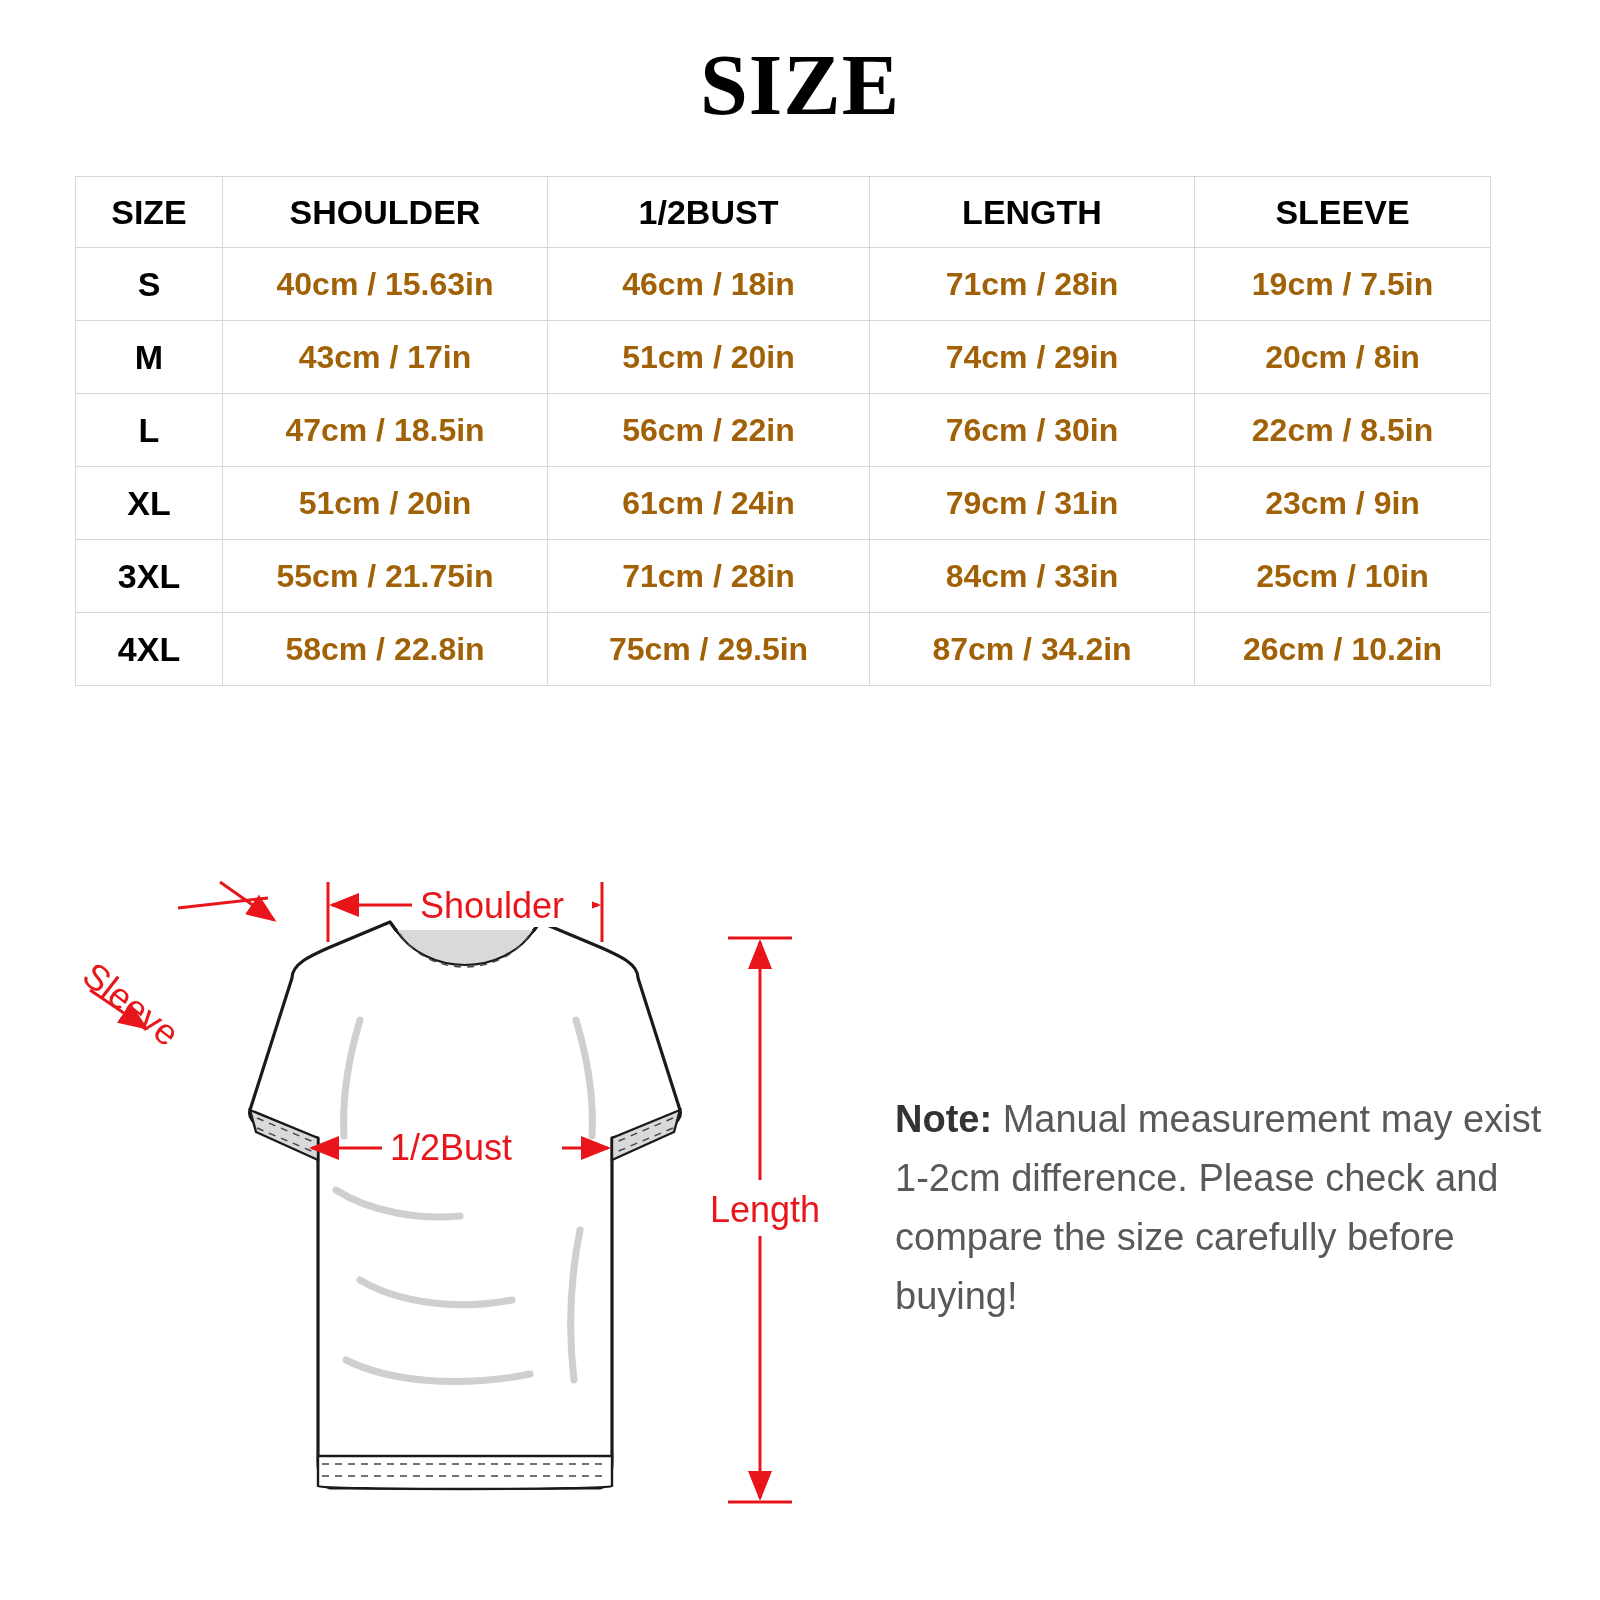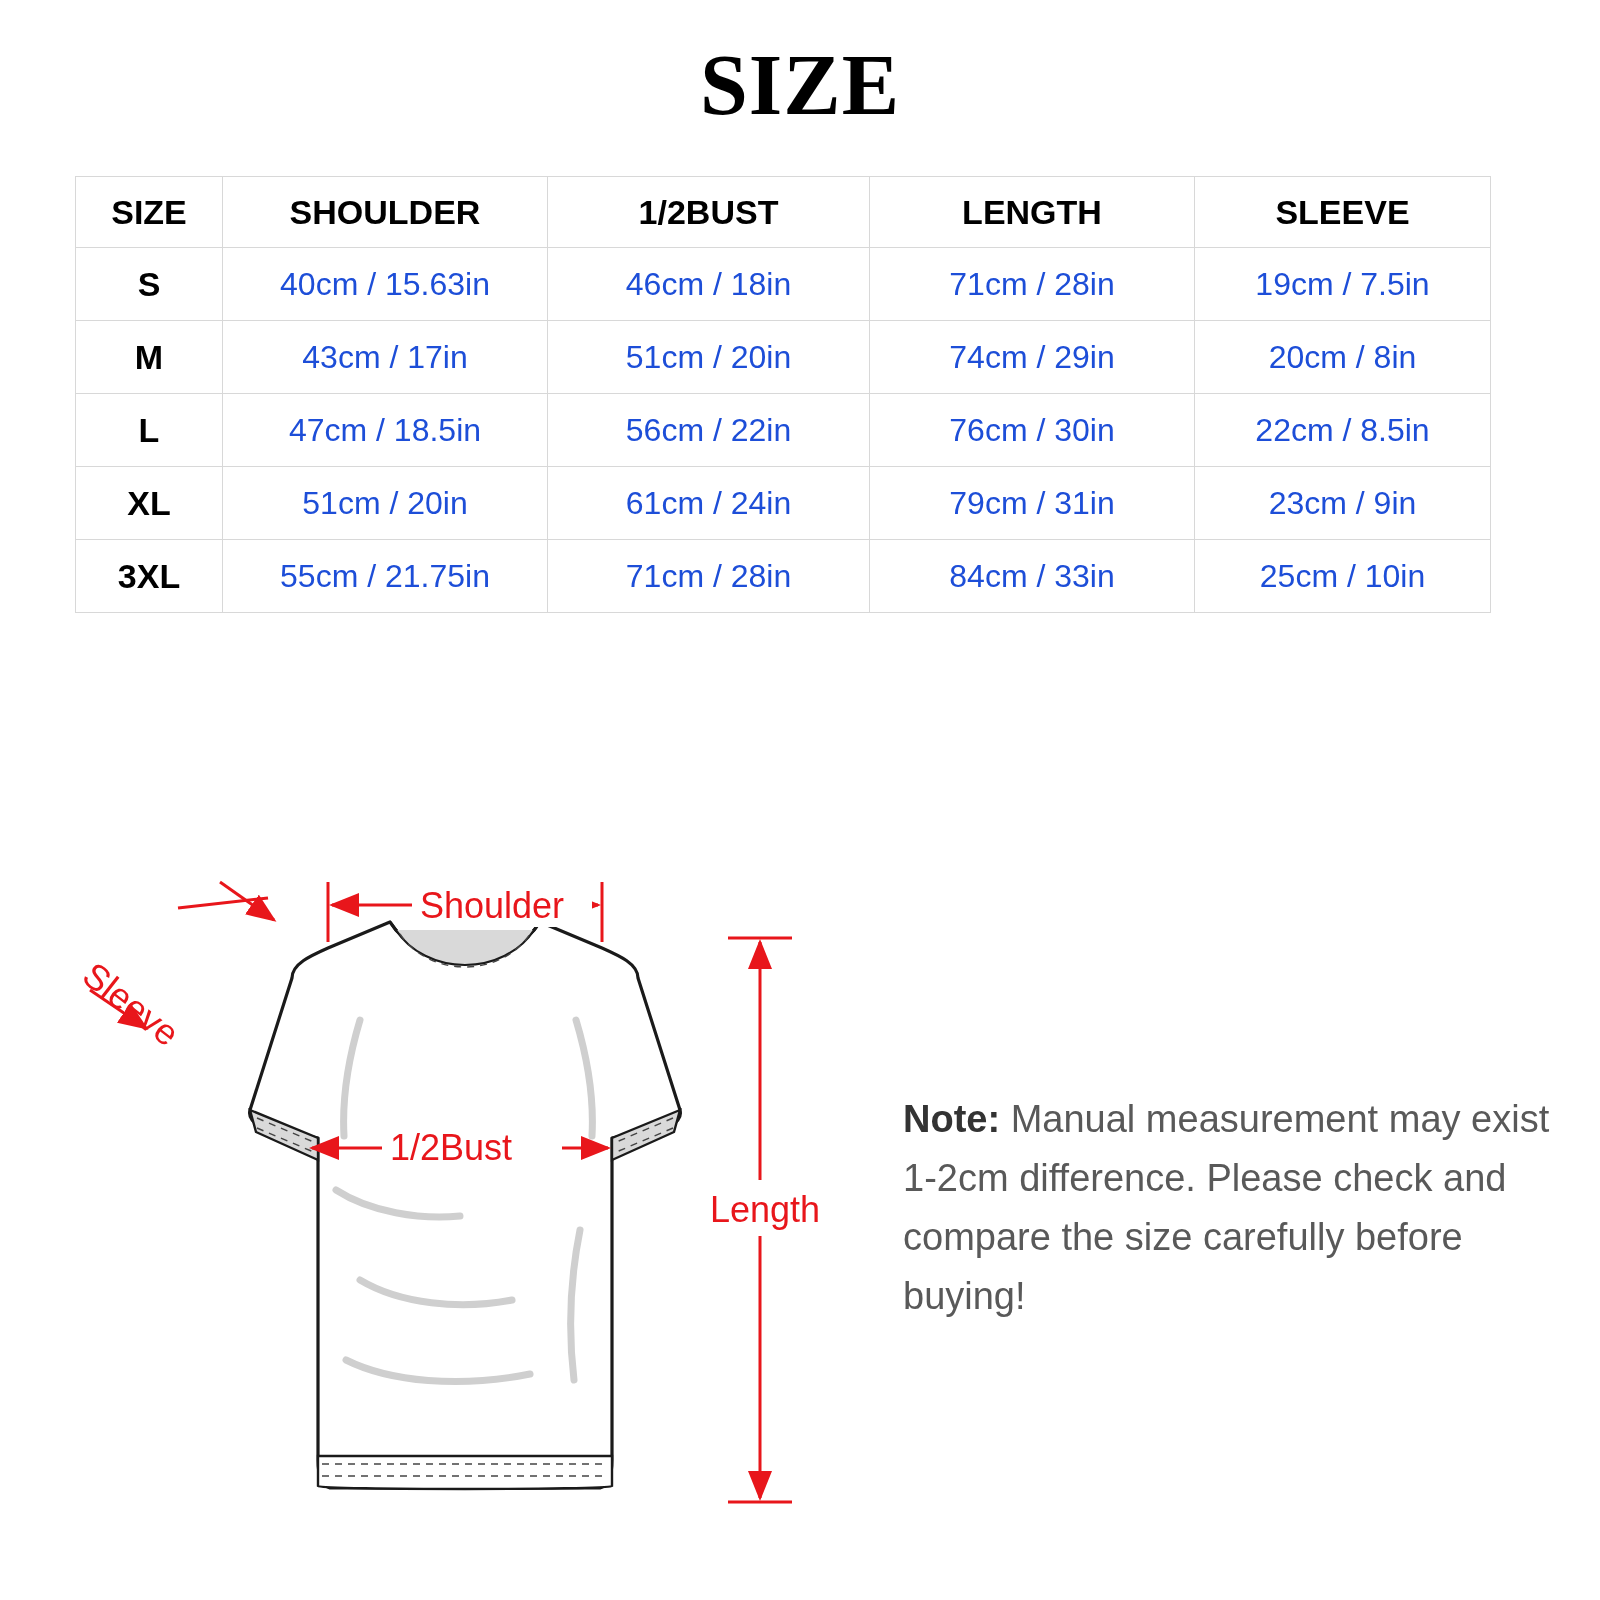--- a/index.html
+++ b/index.html
@@ -36,22 +36,22 @@
     width: 100%;
     table-layout: fixed;
   }
   table.size-table th,
   table.size-table td {
     border: 1px solid #d8d8d8;
     height: 70px;
     text-align: center;
     vertical-align: middle;
     font-size: 32px;
-    color: #1d4ed8;
-    font-weight: normal;
+    color: #a16207;
+    font-weight: bold;
   }
   table.size-table thead th {
     color: #000000;
     font-weight: bold;
     font-size: 34px;
     height: 68px;
   }
   table.size-table tbody td.size-cell {
     color: #000000;
     font-weight: bold;
@@ -71,21 +71,20 @@
     height: 700px;
   }
   .note {
     position: absolute;
     left: 895px;
     top: 1090px;
     width: 650px;
     font-size: 38px;
     line-height: 1.55;
     color: #595959;
-    margin-left: 8px;
   }
   .note b {
     color: #333333;
     font-weight: bold;
   }
 </style>
 </head>
 <body>
 
 <h1 class="page-title">SIZE</h1>
@@ -136,20 +135,27 @@
         <td>61cm / 24in</td>
         <td>79cm / 31in</td>
         <td>23cm / 9in</td>
       </tr>
       <tr>
         <td class="size-cell">3XL</td>
         <td>55cm / 21.75in</td>
         <td>71cm / 28in</td>
         <td>84cm / 33in</td>
         <td>25cm / 10in</td>
+      </tr>
+      <tr>
+        <td class="size-cell">4XL</td>
+        <td>58cm / 22.8in</td>
+        <td>75cm / 29.5in</td>
+        <td>87cm / 34.2in</td>
+        <td>26cm / 10.2in</td>
       </tr>
     </tbody>
   </table>
 </div>
 
 <div class="diagram">
   <svg width="790" height="700" viewBox="0 0 790 700" xmlns="http://www.w3.org/2000/svg">
     <defs>
       <marker id="arrR" markerWidth="10" markerHeight="8" refX="9" refY="4" orient="auto">
         <path d="M0,0 L10,4 L0,8 z" fill="#e8161b"></path>

